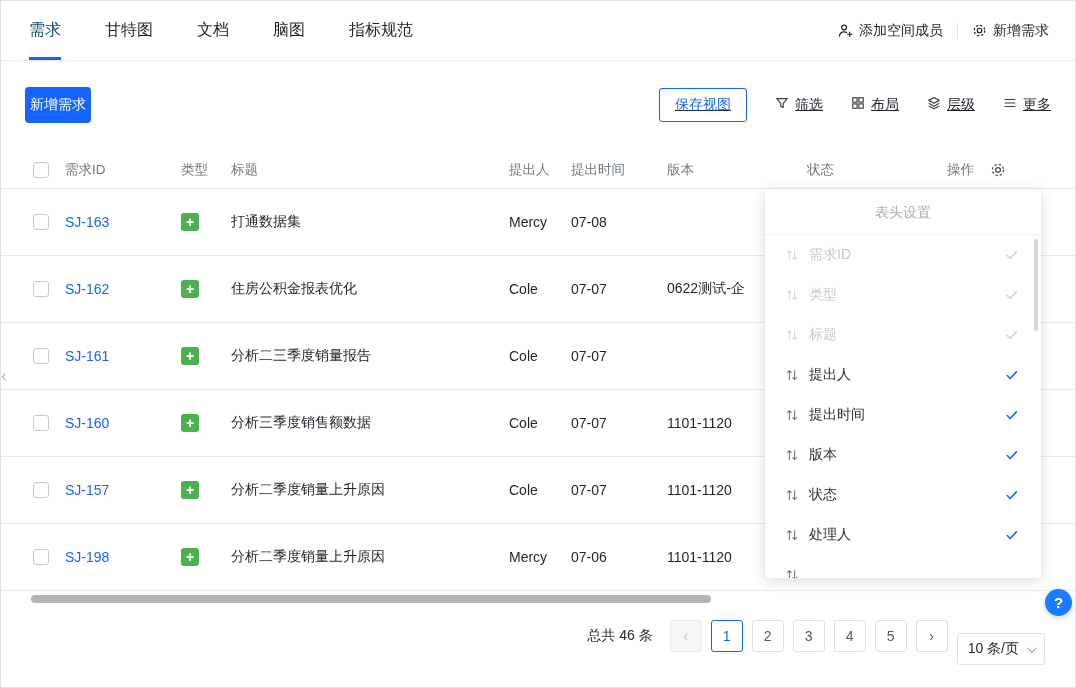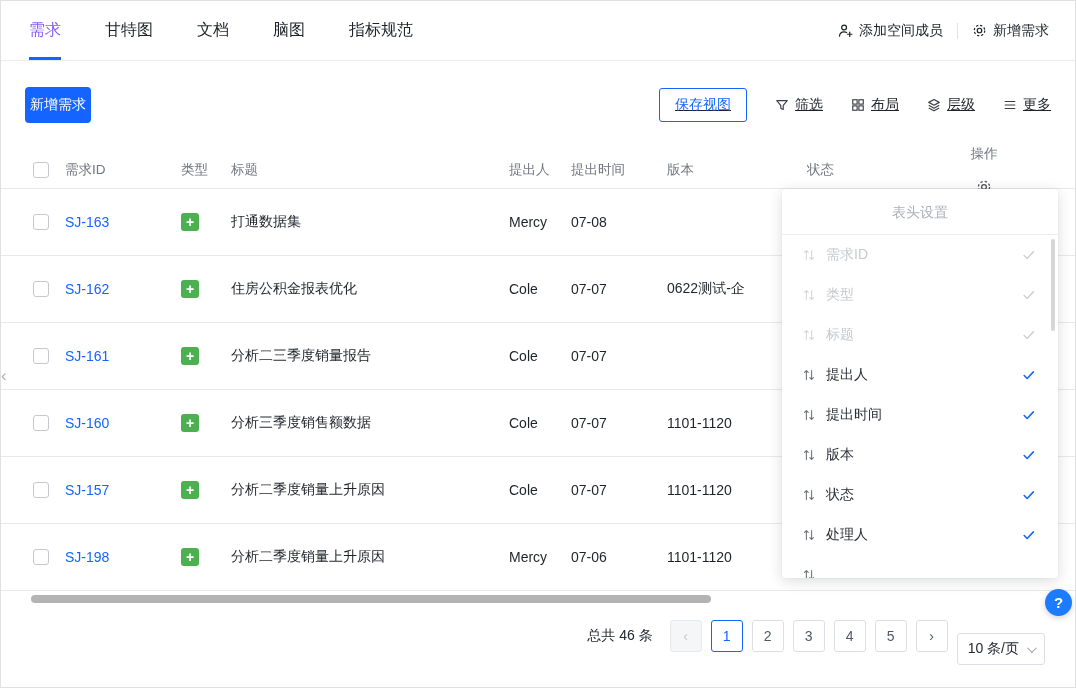--- a/index.html
+++ b/index.html
@@ -19,21 +19,21 @@
     padding:0 26px 0 28px;
     border-bottom:1px solid #ececec;
     background:#fff;
   }
   .tabs { display:flex; gap:44px; height:100%; }
   .tab {
     font-size:16px; line-height:57px; height:100%;
     cursor:pointer; color:#1f2329; font-weight:500;
     border-bottom:3px solid transparent;
   }
-  .tab.active { color:#8b5cf6; border-bottom-color:#1664ff; }
+  .tab.active { color:#0c4a6e; border-bottom-color:#1664ff; }
   .nav-actions { display:flex; align-items:center; gap:14px; font-size:14px; }
   .nav-action { display:flex; align-items:center; gap:6px; cursor:pointer; color:#1f2329; }
   .nav-action svg { display:block; }
   .v-divider { width:1px; height:16px; background:#e3e3e3; }
   
   .toolbar {
     margin-top:25px; padding:0 24px;
     display:flex; align-items:center; justify-content:space-between;
     height:38px;
   }
@@ -42,55 +42,55 @@
     font-size:14px; padding:0 5px; height:36px;
     border-radius:4px; cursor:pointer;
     font-family:inherit;
   }
   .toolbar-right { display:flex; align-items:center; gap:28px;text-decoration:underline; }
   .btn-outline {
     background:#fff; color:#1664ff; border:1px solid #1664ff;
     font-size:14px; padding:0 15px; height:34px; border-radius:3px;
     cursor:pointer; font-family:inherit;
   }
-  .tool-item { display:flex; align-items:center; gap:6px; font-size:14px; cursor:pointer; color:#23272e; }
+  .tool-item { display:flex; gap:6px; font-size:14px; cursor:pointer; color:#23272e; }
   .tool-item svg { display:block; color:#3a3f45; }
   
   .table-wrap { margin-top:28px; }
   .thead, .trow { display:flex; align-items:center; }
   .thead {
     height:37px; font-size:13.5px; color:#707780; font-weight:500;
     border-bottom:1px solid #e9e9e9;
   }
   .trow { height:67px; border-bottom:1px solid #e9e9e9; font-size:14px; }
   .col { padding-right:8px; overflow:hidden; white-space:nowrap; }
   .c-check { width:64px; padding-left:32px; }
   .c-id    { width:116px; }
   .c-type  { width:50px; }
   .c-title { width:278px; }
   .c-prop  { width:62px; }
   .c-time  { width:96px; }
   .c-ver   { width:140px; }
   .c-status{ width:140px; }
-  .c-ops   { width:82px; display:flex; align-items:center; gap:16px;flex-direction:column; }
+  .c-ops   { width:82px; display:flex; align-items:center; gap:16px; }
   .checkbox {
     display:block; width:16px; height:16px;
     border:1.5px solid #c5c8ce; border-radius:3px; background:#fff; cursor:pointer;
   }
   .req-link { color:#1664ff; text-decoration:none; cursor:pointer; }
   .type-badge {
     display:flex; align-items:center; justify-content:center;
     width:18px; height:18px; border-radius:3px;
     background:#4caf50; color:#fff; font-weight:bold; font-size:14px; line-height:1;
   }
   .type-badge::before { content:"+"; }
   .gear-btn { cursor:pointer; color:#4e5358; display:flex; }
   
   .dropdown {
-    position:absolute; top:188px; right:17px;
+    position:absolute; top:188px; right:34px;
     width:276px; height:389px;
     background:#fff; border-radius:3px;
     box-shadow:0 3px 14px rgba(31,35,41,.16), 0 0 1px rgba(31,35,41,.12);
     overflow:hidden; z-index:20;
   }
   .dd-title {
     height:46px; line-height:46px; text-align:center;
     color:#adb2b8; font-size:14px; border-bottom:1px solid #eeeeee;
   }
   .dd-item {

